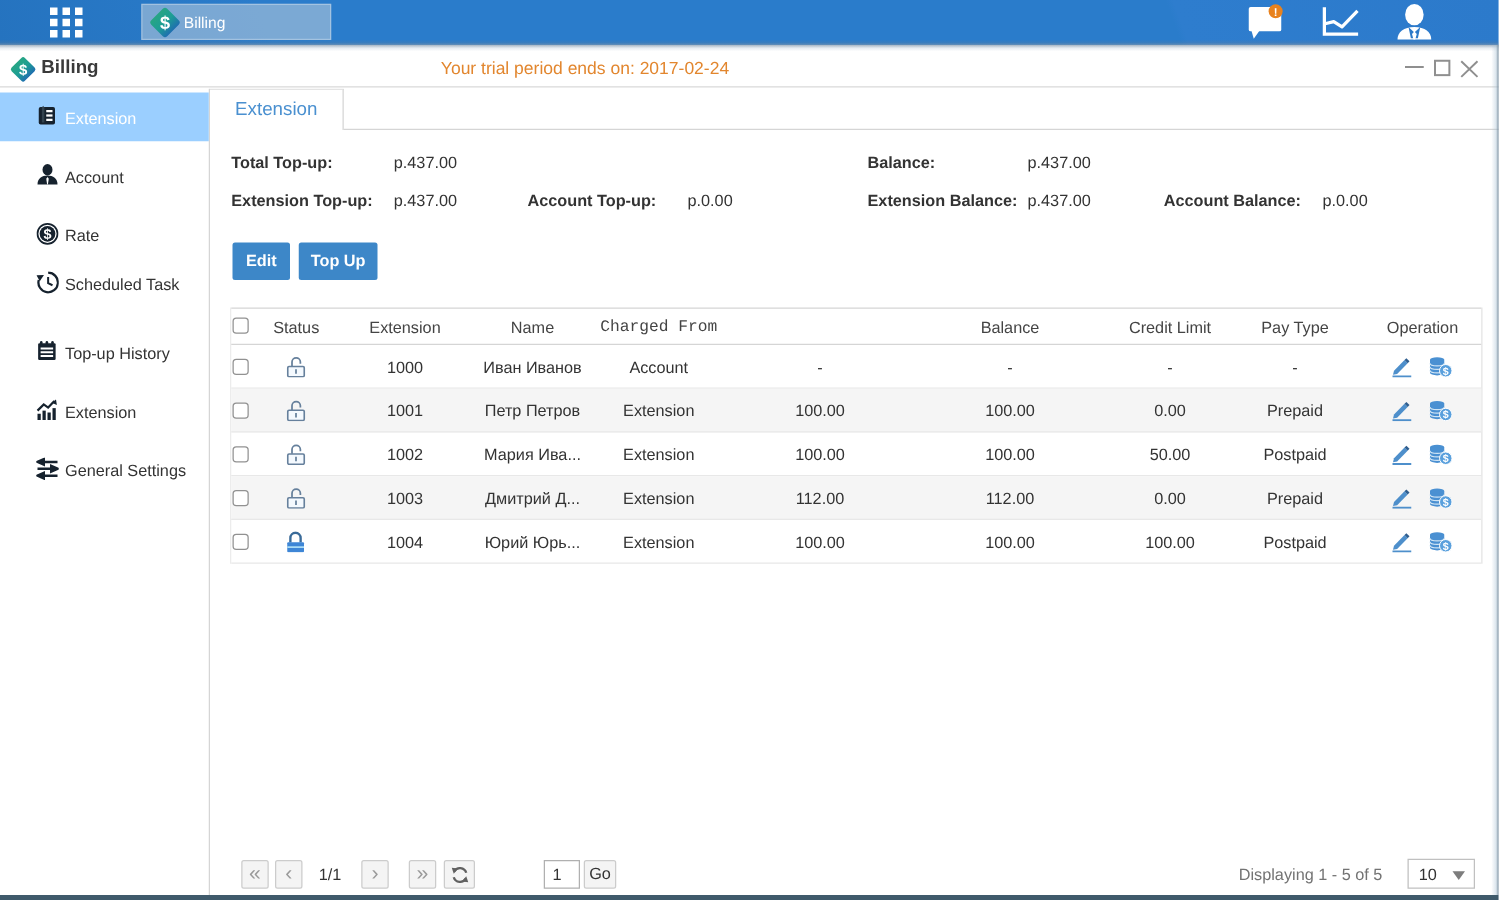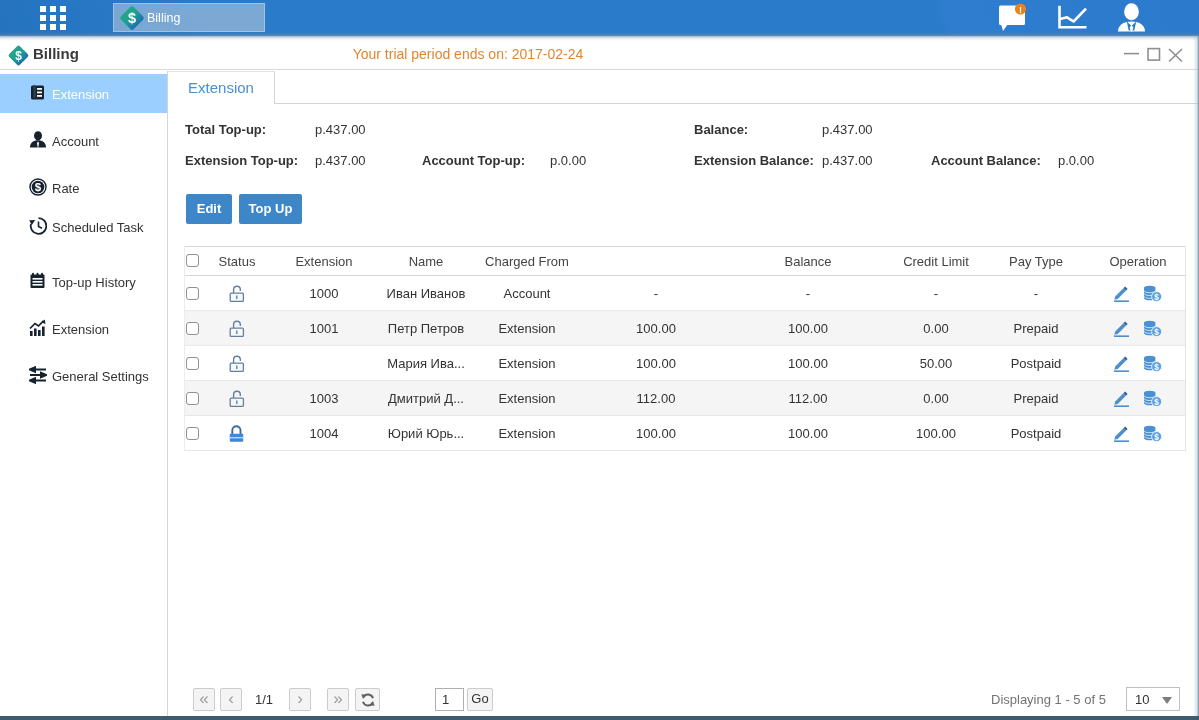--- a/index.html
+++ b/index.html
@@ -235,21 +235,21 @@
   <div class="btn" style="left:71px; top:123px; width:63px;">Top Up</div>
 
   <div style="position:absolute; left:16px; top:175px; width:1px; height:205px; background:#ececec;"></div>
   <div style="position:absolute; left:1017px; top:175px; width:1px; height:205px; background:#e4e4e4;"></div>
   <div id="tbl">
     <div id="thead">
       <div class="cbox" style="top:7px;"></div>
       <div class="hc" style="left:-8px;">Status</div>
       <div class="hc" style="left:79px;">Extension</div>
       <div class="hc" style="left:181px;">Name</div>
-      <div class="hc" style="left:282px;">Charged From</div>
+      <div class="hc" style="left:282px;font-family:Liberation Mono, monospace;">Charged From</div>
       <div class="hc" style="left:563px;">Balance</div>
       <div class="hc" style="left:691px;">Credit Limit</div>
       <div class="hc" style="left:791px;">Pay Type</div>
       <div class="hc" style="left:893px;">Operation</div>
     </div>
     <div class="trow" style="top:30px;">
       <div class="cbox" style="top:11px;"></div>
       <svg class="rowicon lock-o" style="left:44px; top:9px;" width="16" height="17" viewBox="0 0 16 17">
           <use href="#lockopen"></use>
         </svg>
@@ -284,20 +284,21 @@
         </svg>
       <svg class="rowicon" style="left:958px; top:9px;" width="19" height="17" viewBox="0 0 19 17">
           <use href="#coins"></use>
         </svg>
     </div>
     <div class="trow" style="top:100px;">
       <div class="cbox" style="top:11px;"></div>
       <svg class="rowicon lock-o" style="left:44px; top:9px;" width="16" height="17" viewBox="0 0 16 17">
           <use href="#lockopen"></use>
         </svg>
+      <div class="cell" style="left:79px;">1002</div>
       <div class="cell" style="left:181px;">Мария Ива...</div>
       <div class="cell" style="left:282px;">Extension</div>
       <div class="cell" style="left:411px;">100.00</div>
       <div class="cell" style="left:563px;">100.00</div>
       <div class="cell" style="left:691px;">50.00</div>
       <div class="cell" style="left:791px;">Postpaid</div>
       <svg class="rowicon" style="left:928px; top:10px;" width="17" height="16" viewBox="0 0 17 16">
           <use href="#pencil"></use>
         </svg>
       <svg class="rowicon" style="left:958px; top:9px;" width="19" height="17" viewBox="0 0 19 17">

